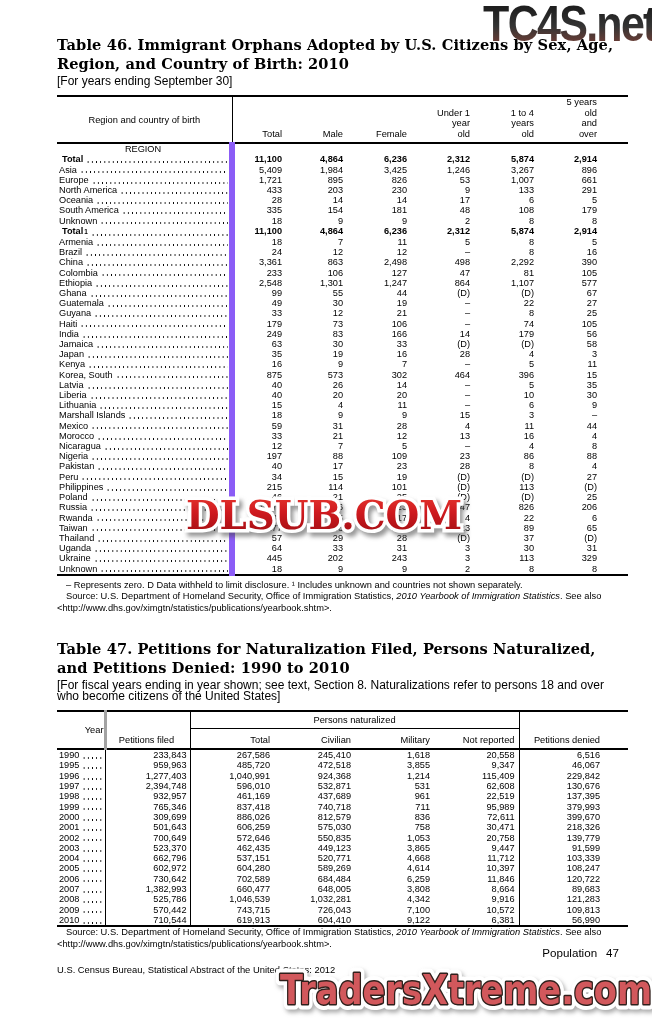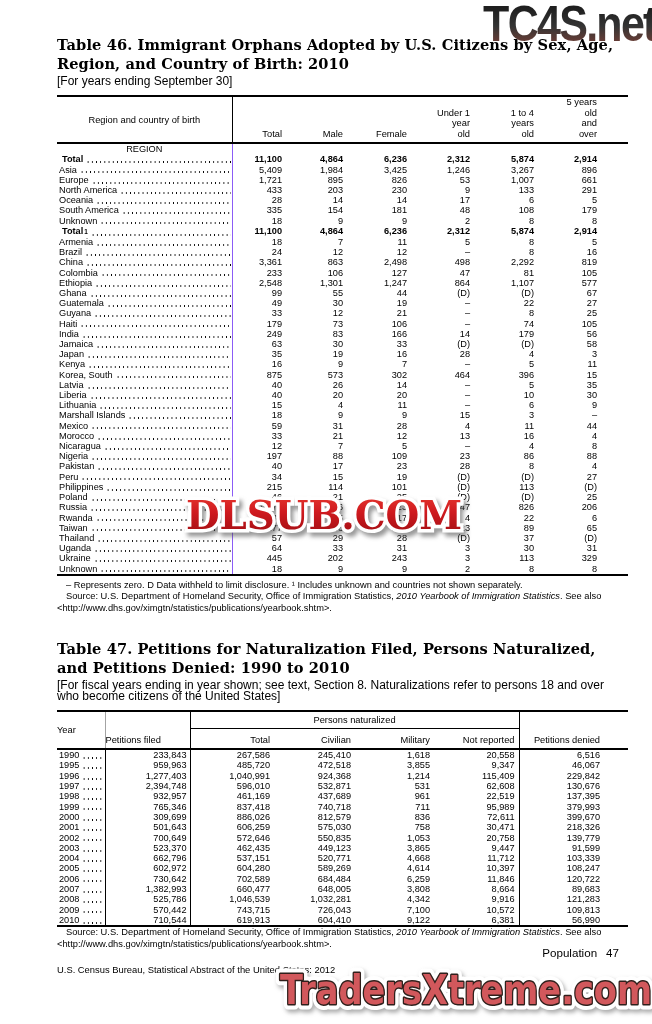--- a/index.html
+++ b/index.html
@@ -12,21 +12,21 @@
 
   table{border-collapse:collapse;table-layout:fixed;width:571px;font-size:9.2px;}
   table.t{border-top:2px solid #000;}
   thead{border-bottom:2px solid #000;}
   tbody{border-bottom:2px solid #000;}
   td{padding:0;white-space:nowrap;overflow:hidden;}
 
   
   #t46 thead td{font-size:9.3px;vertical-align:bottom;padding-bottom:3px;}
   #t46 .stub-h{text-align:center;vertical-align:middle;border-right:1px solid #000;height:39px;padding-bottom:0;}
-  #t46 td.stub{border-right:1px solid #8b5cf6;}
+  #t46 td.stub{border-right:6px solid #8b5cf6;}
   #t46 tbody tr{height:10.2px;line-height:10.2px;}
   .col-h{text-align:right;white-space:pre-line;line-height:10.5px;}
   tr.total{font-weight:bold;}
   tr.section td{text-align:center;}
   .leader{display:flex;align-items:baseline;padding-left:2px;}
   tr.section .leader{display:block;text-align:center;padding-left:0;}
   tr.total .lbl{margin-left:3px;}
   .dots{flex:1 1 auto;align-self:flex-end;height:2px;margin:0 1px 1.5px 3px;
         background-image:radial-gradient(circle,#000 0 .8px,rgba(0,0,0,0) .9px);
         background-size:4.2px 2px;background-repeat:repeat-x;}
@@ -34,22 +34,22 @@
   .c0{padding-right:16px;} .c1{padding-right:21px;} .c2{padding-right:23px;}
   .c3{padding-right:26px;} .c4{padding-right:28px;} .c5{padding-right:31px;}
   sup{font-size:6.4px;vertical-align:3px;margin-left:1px;}
 
   .fn{font-size:9.3px;line-height:11.4px;margin:4px 0 0 0;text-indent:9px;}
   .src{font-size:9.3px;line-height:11.4px;margin:0;text-indent:9px;}
 
   
   #t47-block{margin-top:26px;}
   #t47 thead td{font-size:9.3px;}
-  .year-h{text-align:left;vertical-align:middle;border-right:1px solid #a3a3a3;margin-top:8px;}
-  .filed-h{text-align:left;vertical-align:bottom;padding:0 3px 3px 0;border-right:1px solid #000;}
+  .year-h{text-align:right;vertical-align:middle;border-right:3px solid #a3a3a3;margin-top:8px;}
+  .filed-h{text-align:center;vertical-align:bottom;padding:0 3px 3px 0;border-right:1px solid #000;}
   .group-h{text-align:center;vertical-align:middle;border-bottom:1px solid #000;height:16px;}
   .denied-h{text-align:right;vertical-align:bottom;padding:0 28px 3px 0;border-left:1px solid #000;}
   .sub-h{text-align:right;vertical-align:bottom;height:16px;padding-bottom:3px;}
   #t47 tbody tr{height:10.3px;line-height:10.3px;}
   td.ycell{border-right:1px solid #000;}
   td.filed{border-right:1px solid #000;padding-right:3px;text-align:right;}
   td.n0,td.n1,td.n2{padding-right:4px;text-align:right;}
   td.n3{padding-right:4px;text-align:right;border-right:1px solid #000;}
   td.denied{padding-right:28px;text-align:right;}
 
@@ -277,21 +277,21 @@
               <div class="leader">
                 <span class="lbl">China</span>
                 <span class="dots"></span>
               </div>
             </td>
             <td class="num c0">3,361</td>
             <td class="num c1">863</td>
             <td class="num c2">2,498</td>
             <td class="num c3">498</td>
             <td class="num c4">2,292</td>
-            <td class="num c5">819</td>
+            <td class="num c5">390</td>
           </tr>
           <tr class="data">
             <td class="stub">
               <div class="leader">
                 <span class="lbl">Colombia</span>
                 <span class="dots"></span>
               </div>
             </td>
             <td class="num c0">233</td>
             <td class="num c1">106</td>

